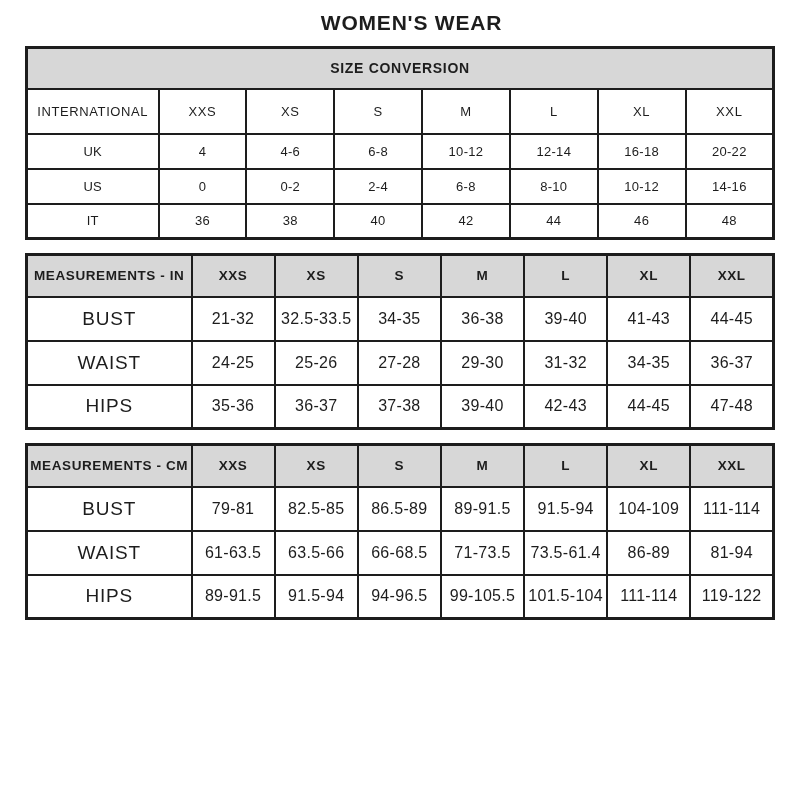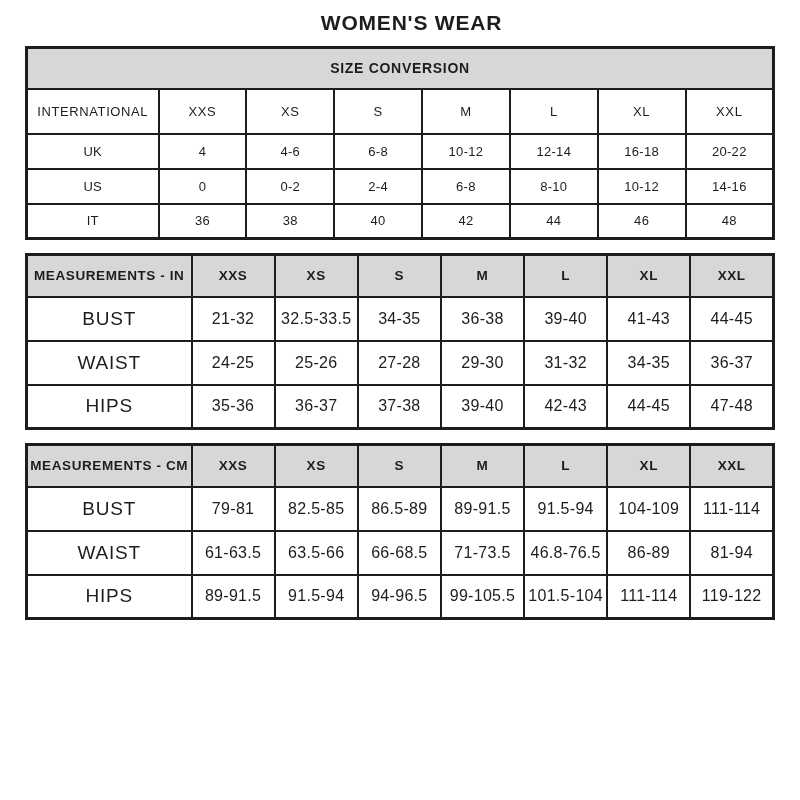--- a/index.html
+++ b/index.html
@@ -231,21 +231,21 @@
       <td>91.5-94</td>
       <td>104-109</td>
       <td>111-114</td>
     </tr>
     <tr>
       <td class="rowlabel">WAIST</td>
       <td>61-63.5</td>
       <td>63.5-66</td>
       <td>66-68.5</td>
       <td>71-73.5</td>
-      <td>46.8-76.5</td>
+      <td>73.5-61.4</td>
       <td>86-89</td>
       <td>81-94</td>
     </tr>
     <tr>
       <td class="rowlabel">HIPS</td>
       <td>89-91.5</td>
       <td>91.5-94</td>
       <td>94-96.5</td>
       <td>99-105.5</td>
       <td>101.5-104</td>

